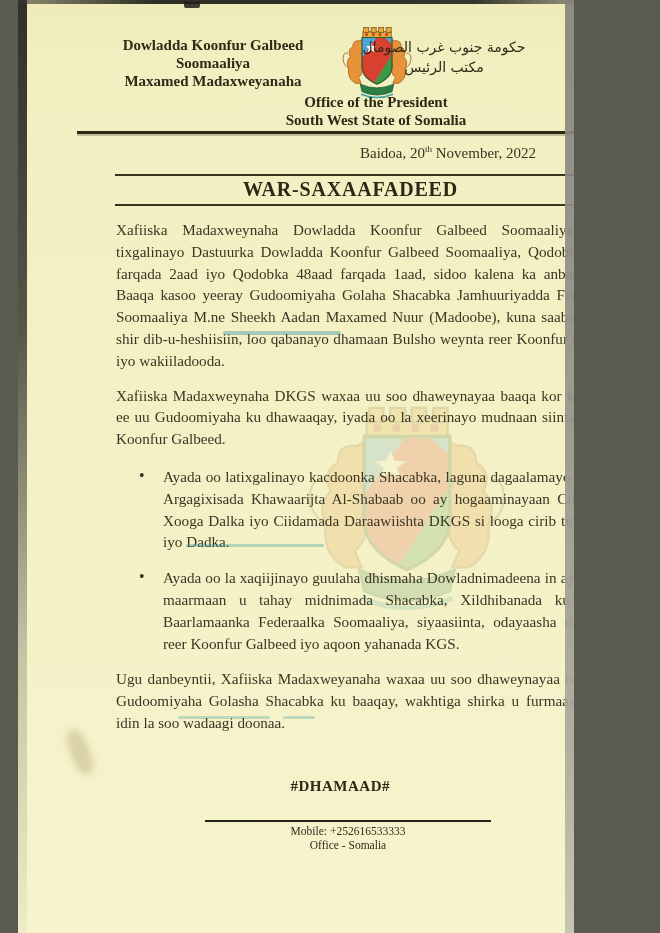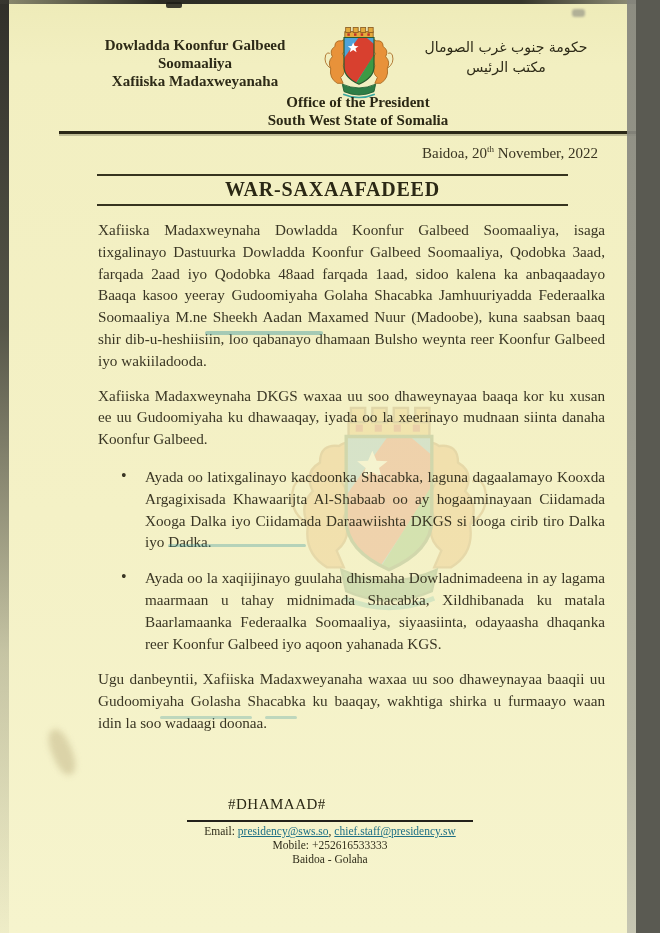--- a/index.html
+++ b/index.html
@@ -1,20 +1,21 @@
 <!DOCTYPE html>
 <html><head>
 <meta charset="utf-8">
 <style>
   html,body{margin:0;padding:0;background:#5a5a52;}
   .page{
-    position:relative;width:636px;height:933px;overflow:hidden;
+    position:relative;width:556px;height:933px;overflow:hidden;
     background:linear-gradient(180deg,#eeebb8 0%,#f2efc1 7%,#f4f1c6 55%,#f6f4cd 100%);
     font-family:"Liberation Serif","DejaVu Serif",serif;
     color:#33301d;
+    margin-left:18px;
   }
   
   .edge-left{position:absolute;left:0;top:0;width:9px;height:100%;z-index:6;
     background:linear-gradient(180deg,rgba(38,38,34,.95) 0%,rgba(58,58,50,.85) 35%,rgba(110,110,95,.35) 70%,rgba(150,150,128,.08) 100%);}
   .edge-top{position:absolute;left:0;top:0;width:100%;height:4px;z-index:6;
     background:linear-gradient(90deg,rgba(60,60,52,.55) 0%,rgba(34,34,28,.95) 25%,rgba(34,34,28,.9) 82%,rgba(95,95,85,.65) 100%);}
   .edge-right{position:absolute;right:0;top:0;width:9px;height:100%;z-index:6;
     background:linear-gradient(180deg,#84847c 0%,#94948a 45%,#aaaa9c 80%,#c2c2b0 100%);opacity:.92;}
   .speck-1{position:absolute;left:166px;top:2px;width:16px;height:6px;background:#1d1d18;border-radius:2px;opacity:.85;z-index:7;}
   .speck-2{position:absolute;left:572px;top:9px;width:13px;height:8px;background:#8a8a80;border-radius:3px;filter:blur(1px);opacity:.6;z-index:7;}
@@ -47,22 +48,22 @@
   
   .content{position:absolute;left:98px;top:219px;width:507px;z-index:2;
     font-size:15.2px;line-height:21.8px;color:#3a3624;}
   .content p{margin:0 0 13px;text-align:justify;}
   .content p.para-2{margin-bottom:16px;}
   .content ul{margin:0 0 8px;padding:0 0 0 47px;list-style:none;}
   .content li{position:relative;text-align:justify;margin-bottom:14px;}
   .content li::before{content:"\2022";position:absolute;left:-24px;top:-1px;font-size:16px;}
   .content p.closing{margin:0;}
 
-  .end-tag{position:absolute;left:228px;top:796px;width:144px;text-align:left;
-    font-weight:normal;font-size:15px;letter-spacing:.5px;color:#2b2815;z-index:2;}
+  .end-tag{position:absolute;left:228px;top:778px;width:144px;text-align:right;
+    font-weight:bold;font-size:15px;letter-spacing:.5px;color:#2b2815;z-index:2;}
 
   
   .footer{position:absolute;left:180px;top:820px;width:300px;text-align:center;z-index:2;
     font-size:11.5px;line-height:14px;color:#2f2c1a;}
   .footer .rule{width:286px;margin:0 auto 2px;border-top:2px solid #23211a;}
   .footer a{color:#1d6f85;text-decoration:underline;}
 
   
   .watermark{position:absolute;left:270px;top:386px;width:238px;height:258px;opacity:.17;z-index:1;}
 </style>
@@ -114,21 +115,21 @@
 </svg>
 
 <div class="page">
 
   <svg class="watermark">
       <use href="#coa" width="238" height="258"></use>
     </svg>
 
   <div class="org-somali">
     <div>Dowladda Koonfur Galbeed Soomaaliya</div>
-    <div>Xafiiska Madaxweyanaha</div>
+    <div>Maxamed Madaxweyanaha</div>
   </div>
 
   <svg class="emblem">
       <use href="#coa" width="84" height="80"></use>
     </svg>
 
   <div class="org-arabic">
     <div>حكومة جنوب غرب الصومال</div>
     <div>مكتب الرئيس</div>
   </div>
@@ -151,23 +152,22 @@
       <li>Ayada oo latixgalinayo kacdoonka Shacabka, laguna dagaalamayo Kooxda Argagixisada Khawaarijta Al-Shabaab oo ay hogaaminayaan Ciidamada Xooga Dalka iyo Ciidamada Daraawiishta DKGS si looga cirib tiro Dalka iyo Dadka.</li>
       <li>Ayada oo la xaqiijinayo guulaha dhismaha Dowladnimadeena in ay lagama maarmaan u tahay midnimada Shacabka, Xildhibanada ku matala Baarlamaanka Federaalka Soomaaliya, siyaasiinta, odayaasha dhaqanka reer Koonfur Galbeed iyo aqoon yahanada KGS.</li>
     </ul>
     <p class="closing">Ugu danbeyntii, Xafiiska Madaxweyanaha waxaa uu soo dhaweynayaa baaqii uu Gudoomiyaha Golasha Shacabka ku baaqay, wakhtiga shirka u furmaayo waan idin la soo wadaagi doonaa.</p>
   </div>
 
   <div class="end-tag">#DHAMAAD#</div>
 
   <div class="footer">
     <div class="rule"></div>
-    <div><span>Email: </span><a>presidency@sws.so</a><span>, </span><a>chief.staff@presidency.sw</a></div>
     <div>Mobile: +252616533333</div>
-    <div>Baidoa - Golaha</div>
+    <div>Office - Somalia</div>
   </div>
 
   <div class="streak s1"></div>
   <div class="streak s2"></div>
   <div class="streak s3"></div>
   <div class="streak s4"></div>
   <div class="smudge"></div>
   <div class="speck-1"></div>
   <div class="speck-2"></div>
   <div class="edge-left"></div>

